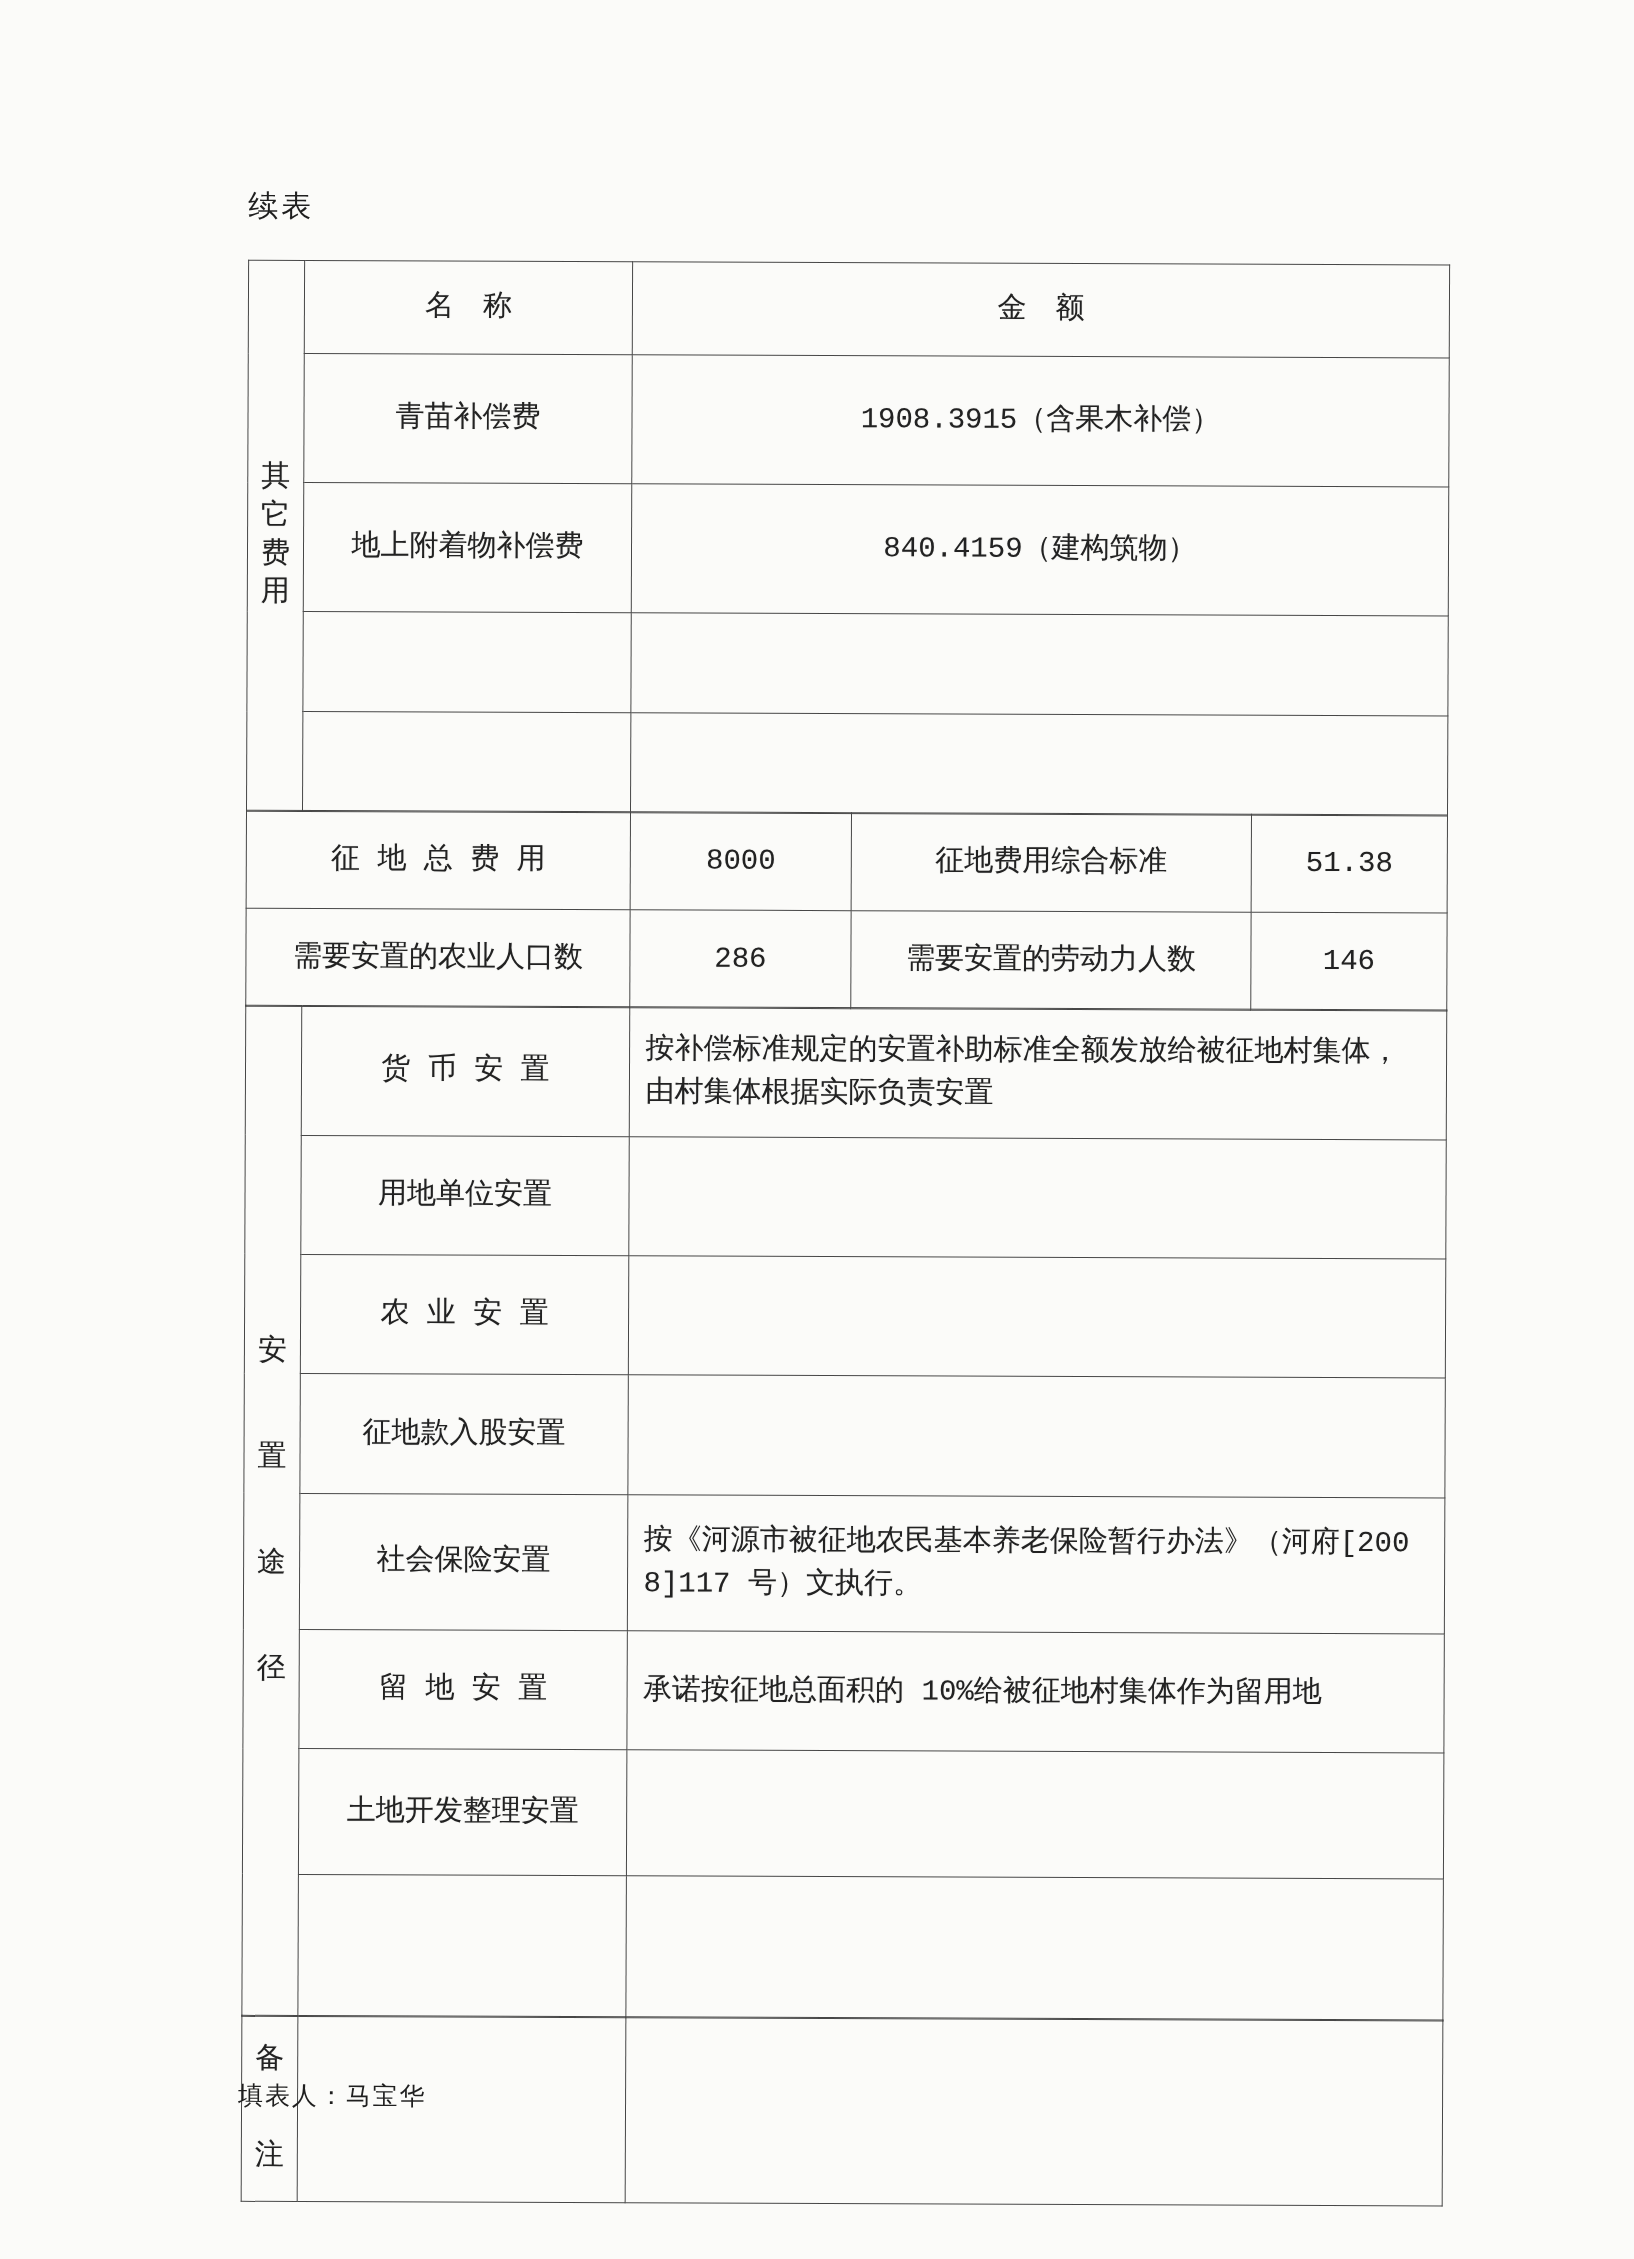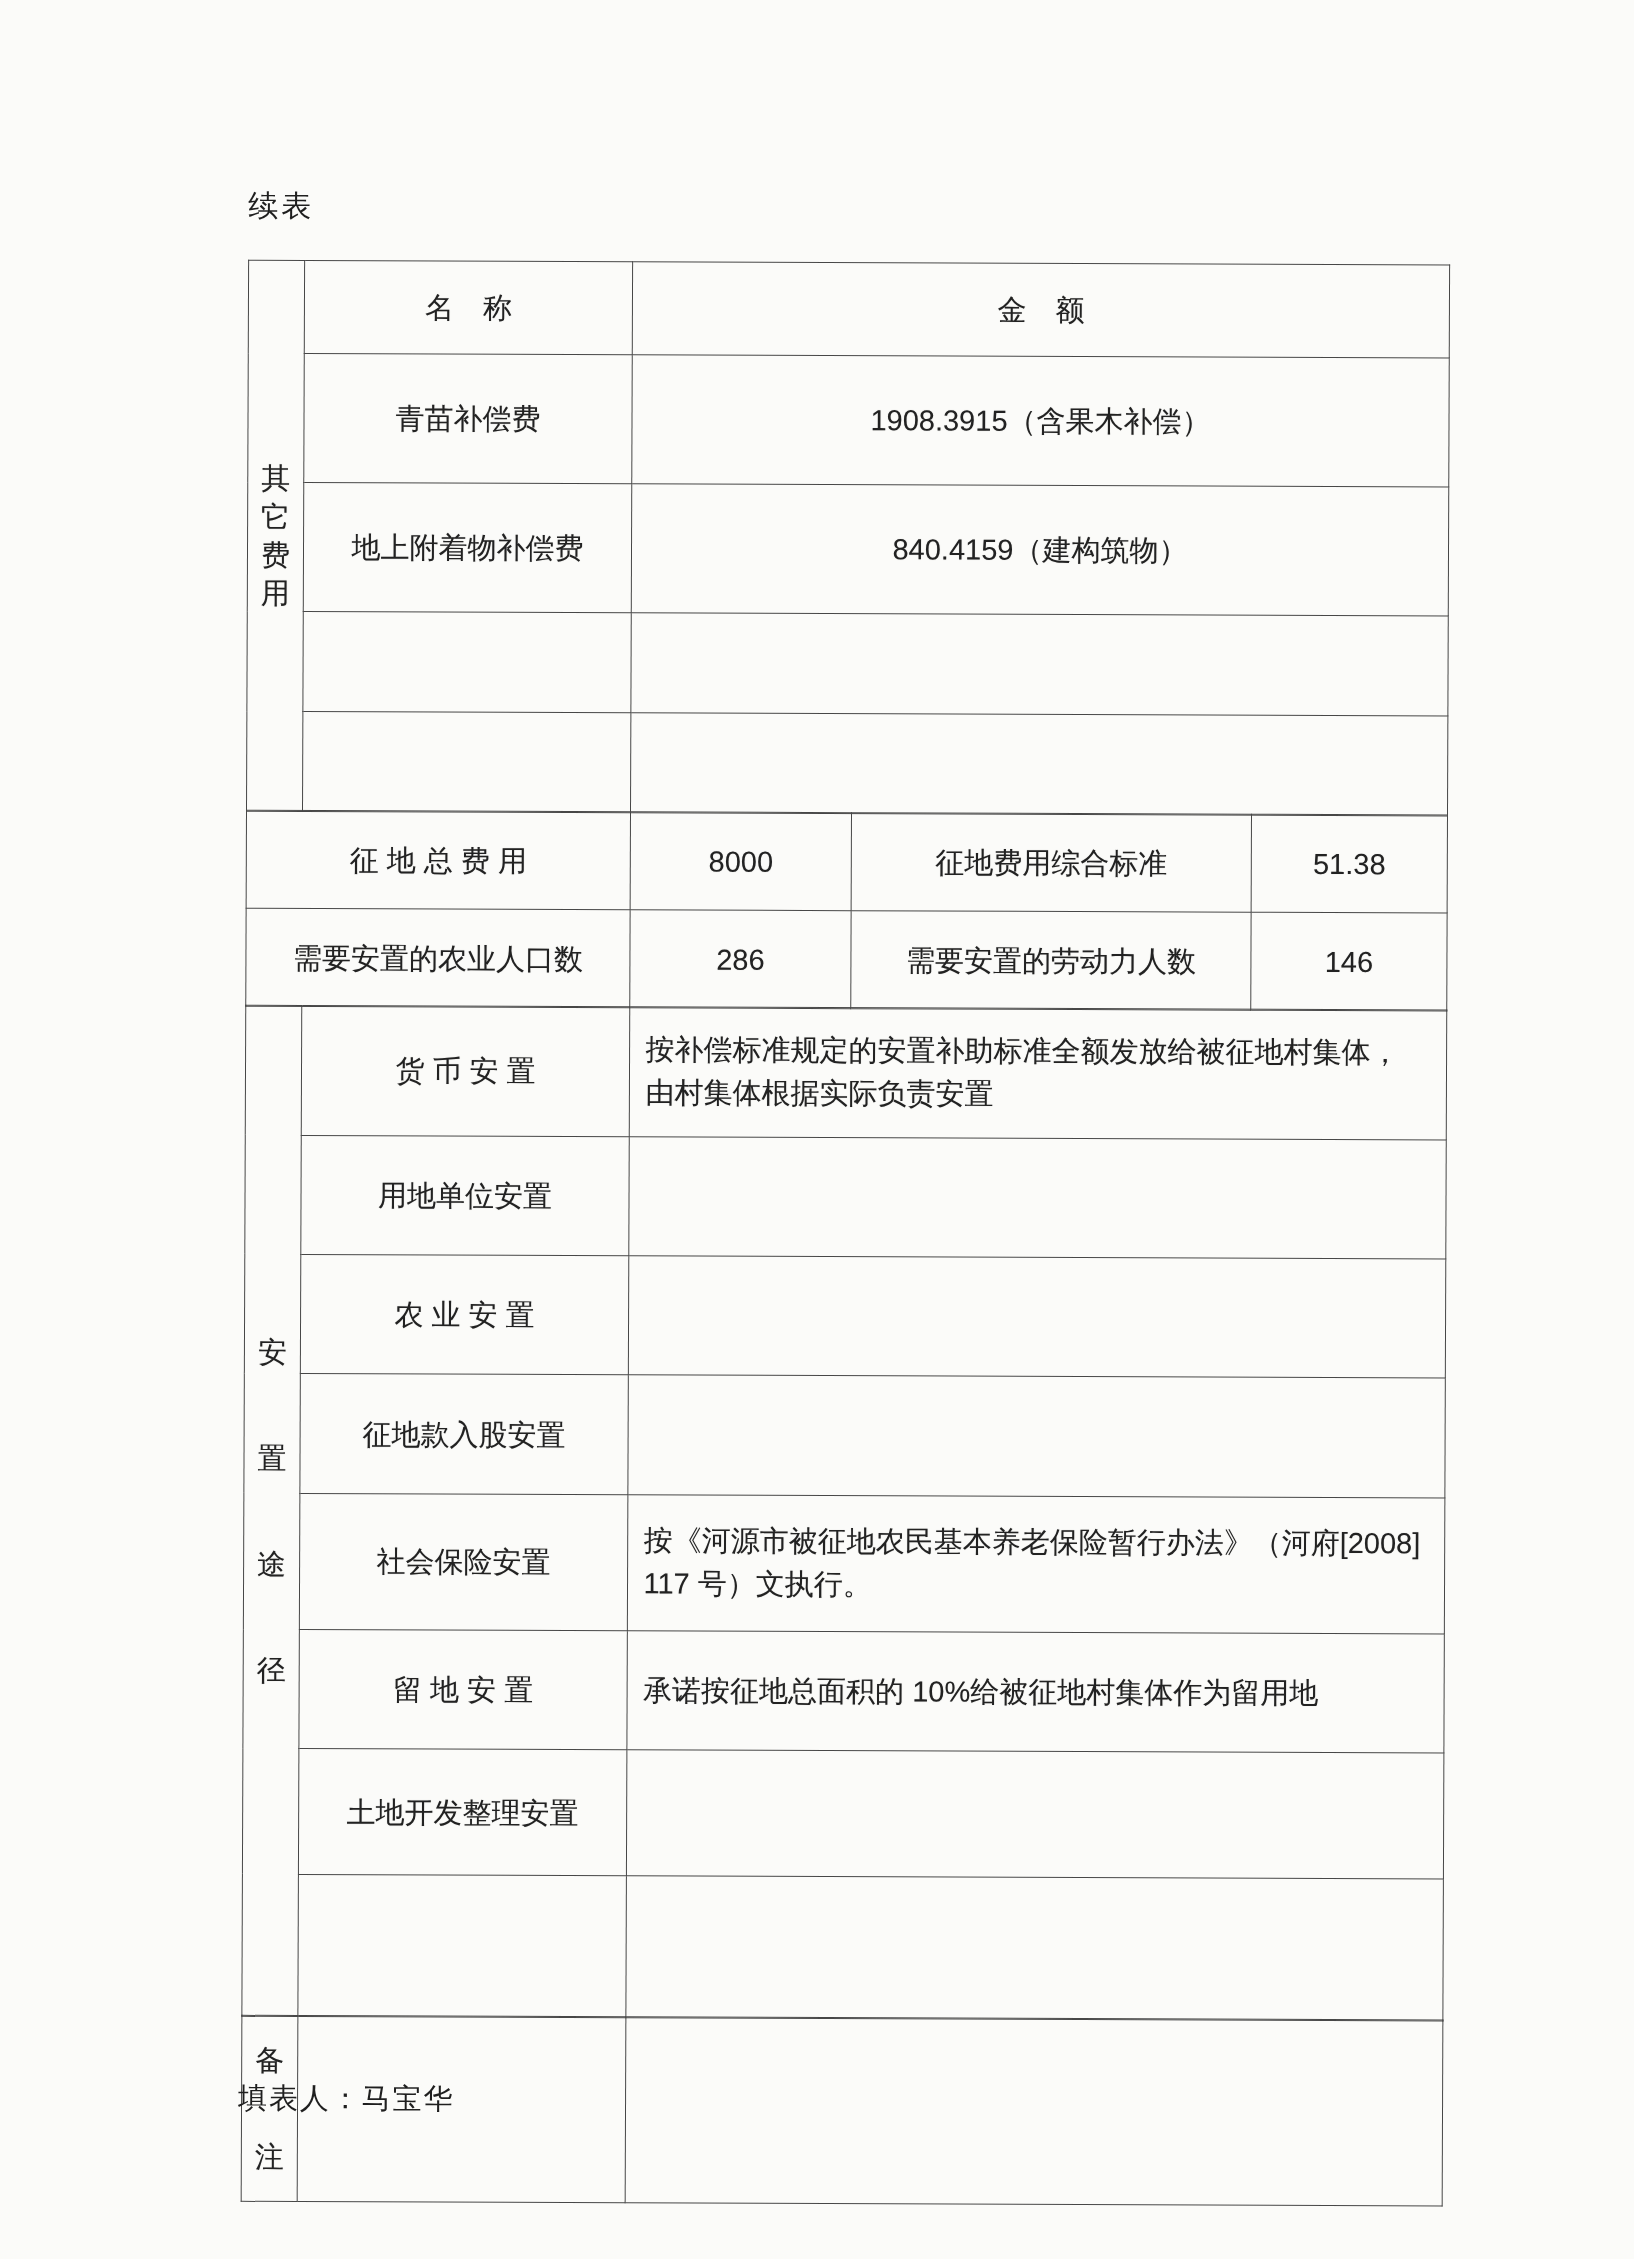--- a/index.html
+++ b/index.html
@@ -1,21 +1,21 @@
 <!DOCTYPE html>
 <html><head>
 <meta charset="utf-8">
 <style>
   html,body { margin:0; padding:0; background:#e8e8e6; }
   .page {
     position:relative;
     width:1634px; height:2259px;
     margin:0 auto;
     background:#fbfbf9;
-    font-family:Liberation Sans, sans-serif;
+    font-family:Liberation Mono, monospace;
     color:#1f1f1f;
     overflow:hidden;
   }
   .tilt { position:absolute; inset:0; transform:rotate(0.22deg); transform-origin:291px 291px; }
 
   .cont-label {
     position:absolute; left:248px; top:186px;
     font-size:30px; letter-spacing:2.9px;
   }
 
@@ -62,21 +62,21 @@
     align-items:center; justify-content:center;
     width:100%; height:100%;
   }
   .vlabel.tight span { display:block; line-height:1.32; }
   .vlabel.loose { gap:64px; }
   .vlabel.mid   { gap:54px; }
   .vlabel span { display:block; }
 
   .preparer {
     position:absolute; left:245px; top:2079px;
-    font-size:29px; letter-spacing:1.9px;
+    font-size:25px; letter-spacing:1.9px;
   }
 </style>
 </head>
 <body>
 
 <div class="page">
   <div class="tilt">
 
     <div class="cont-label">续表</div>
 

